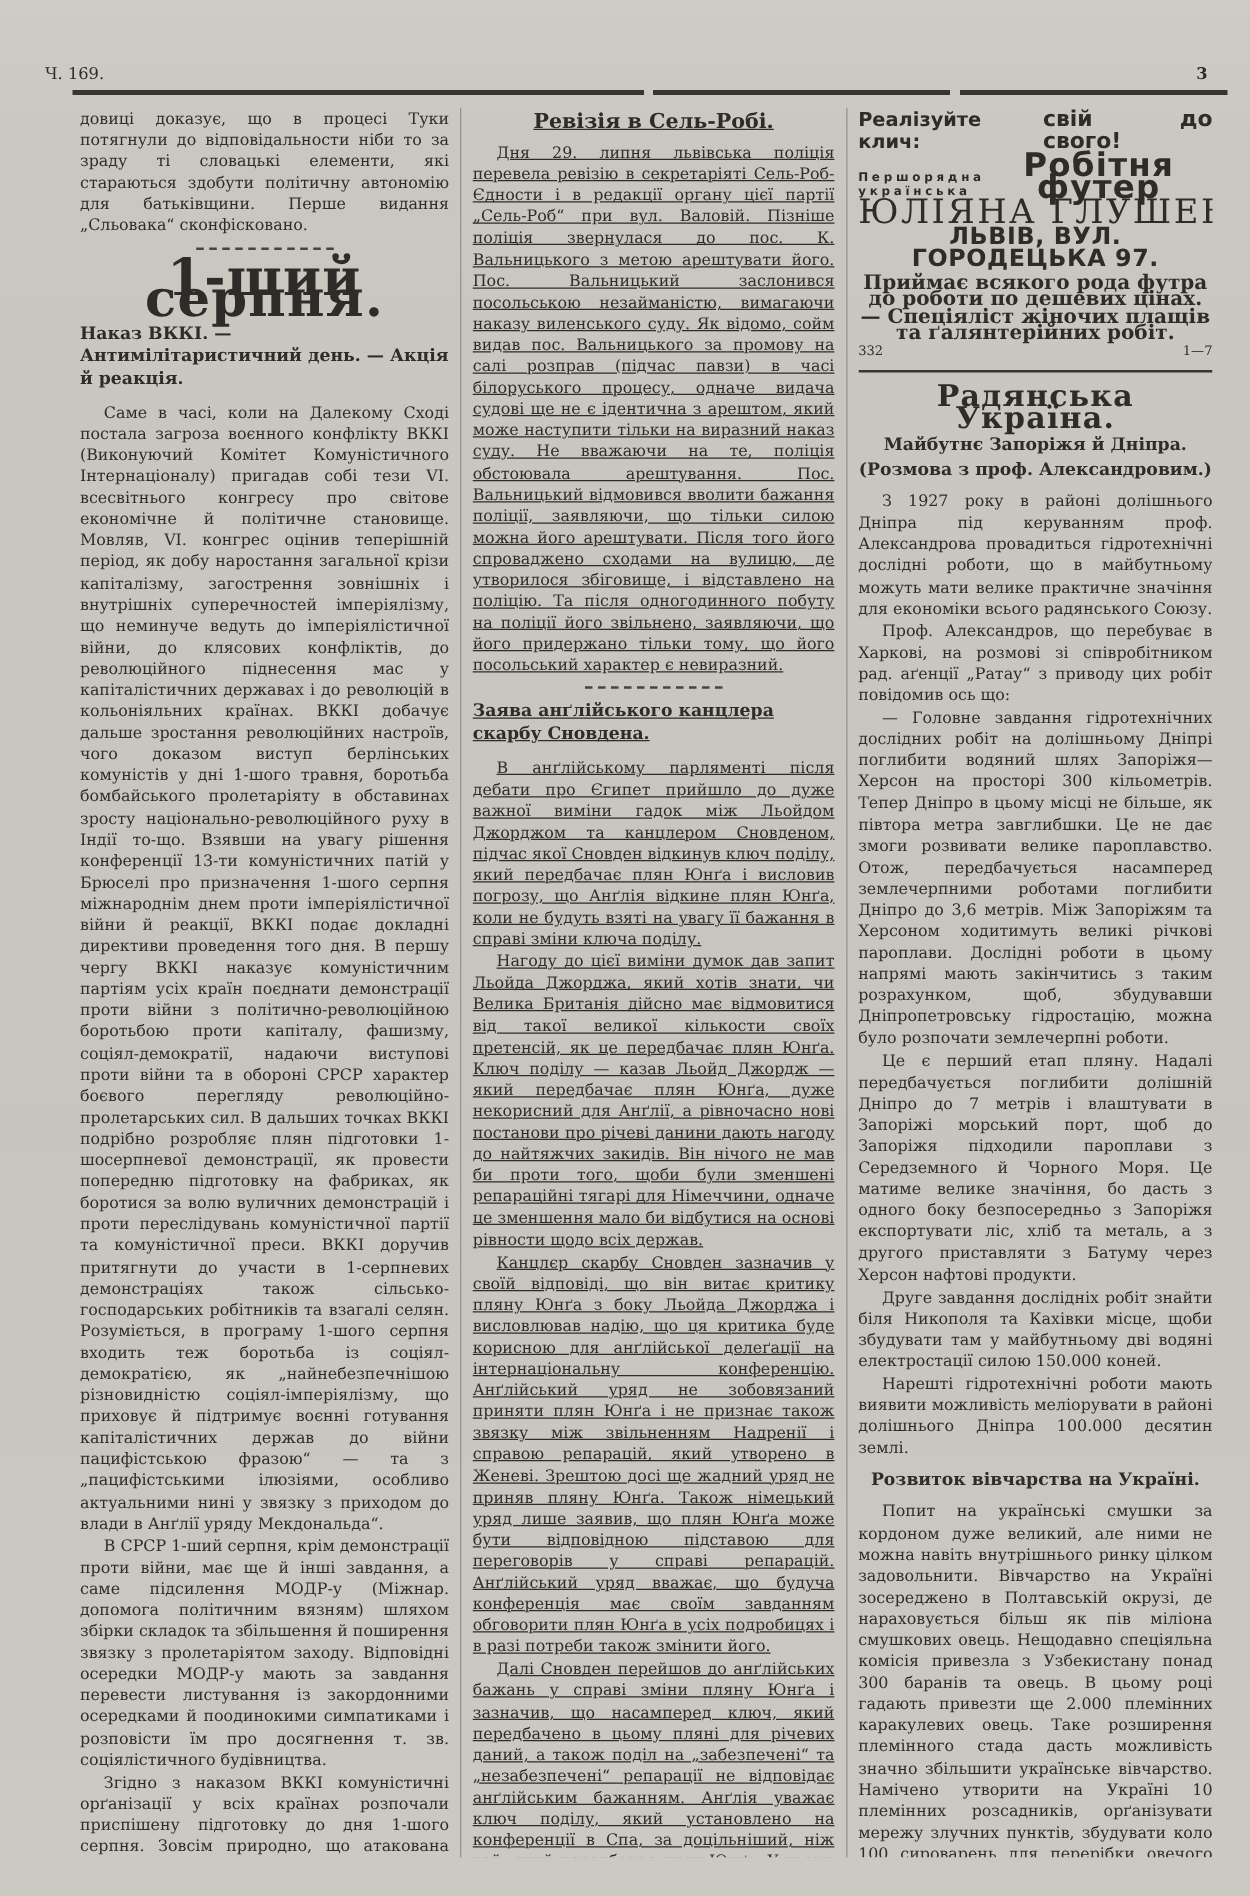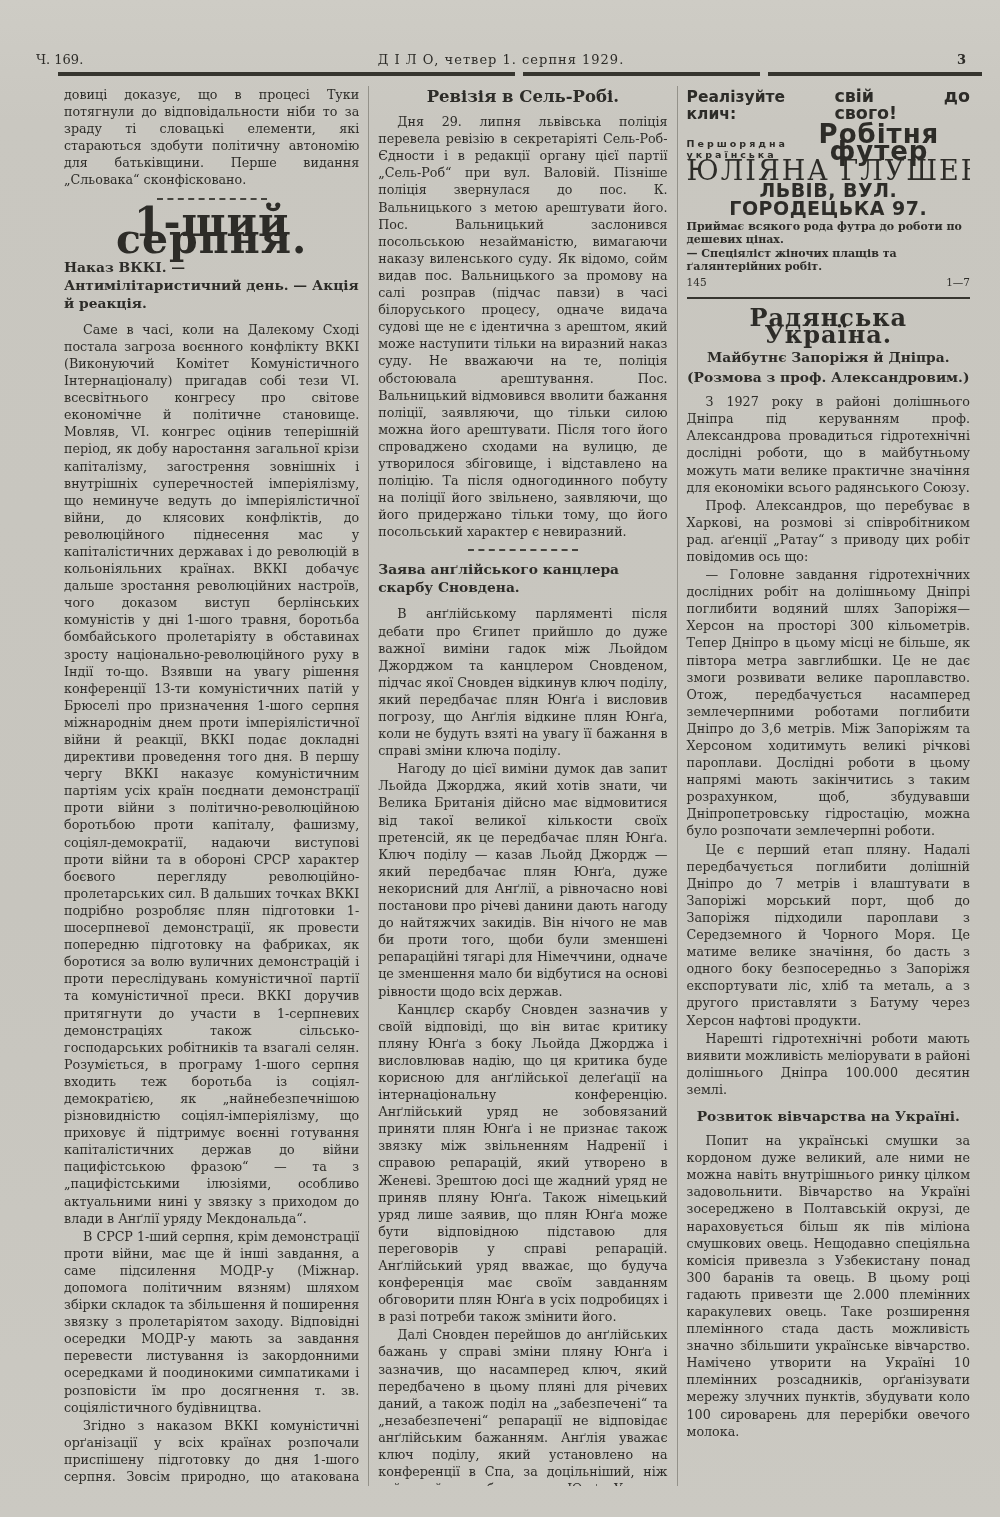--- a/index.html
+++ b/index.html
@@ -17,21 +17,21 @@
        padding:52px 34px 5px 36px;font-size:13px;}
   .hdr .issue{width:140px;}
   .hdr .masthead{flex:1;text-align:center;letter-spacing:1px;}
   .hdr .pgnum{width:140px;text-align:right;font-weight:bold;}
   .hdr-rule{height:4px;margin:0 18px 10px 58px;
     background:linear-gradient(90deg,#36352f 0 49.5%,transparent 49.5% 50.3%,#36352f 50.3% 76%,transparent 76% 76.8%,#36352f 76.8% 100%);}
   
   .cols{display:flex;align-items:stretch;padding:0 30px 0 64px;height:1400px;overflow:hidden;}
   .col{font-size:12.7px;line-height:17.1px;text-align:justify;overflow:hidden;}
   .col-left {width:302px;padding-right:9px;border-right:1px solid #94928a;}
-  .col-mid  {width:296px;padding:0 9px;border-right:1px solid #94928a;}
+  .col-mid  {width:296px;padding:0 9px;border-right:1px solid #94928a;text-decoration:underline;}
   .col-right{width:290px;padding-left:9px;}
   .col p{margin:0 0 1px 0;text-indent:1.5em;}
   .col p.noindent{text-indent:0;}
   .sep{width:110px;margin:9px auto 9px;border-top:2px dashed #45443e;height:0;}
   
   .headline1{font-size:41px;font-weight:bold;text-align:center;margin:14px 0 10px;letter-spacing:1px;}
   .kicker{font-weight:bold;text-align:left;font-size:13.8px;line-height:18px;margin:0 0 9px;}
   .subhead{font-weight:bold;text-align:center;font-size:13.8px;margin:10px 0 7px;}
   .h-mid1{font-weight:bold;text-align:center;font-size:16.5px;margin:2px 0 8px;}
   .h-mid2{font-weight:bold;text-align:center;font-size:26px;line-height:30px;margin:12px 0 6px;letter-spacing:.5px;}
@@ -39,32 +39,31 @@
   
   .ad{font-family:"DejaVu Sans",sans-serif;padding-top:2px;}
   .ad-l1{display:flex;justify-content:space-between;align-items:baseline;font-weight:bold;}
   .ad-l1 .a{font-size:15.5px;}
   .ad-l1 .b{font-size:17.5px;}
   .ad-l2{display:flex;align-items:flex-end;margin-top:3px;}
   .ad-l2 .small{font-size:9.5px;font-weight:bold;letter-spacing:3px;line-height:11px;white-space:nowrap;}
   .ad-l2 .big{flex:1;text-align:center;font-size:26px;font-weight:bold;letter-spacing:1px;}
   .ad-name{font-family:"DejaVu Serif",serif;font-size:27px;text-align:center;letter-spacing:2px;margin-top:2px;white-space:nowrap;}
   .ad-addr{font-weight:bold;font-size:19px;text-align:center;margin-top:3px;letter-spacing:.5px;}
-  .ad-note{font-family:"DejaVu Serif",serif;font-size:11px;font-weight:bold;text-align:left;line-height:13.5px;margin-top:3px;}
+  .ad-note{font-family:"DejaVu Serif",serif;font-size:16px;font-weight:bold;text-align:center;line-height:13.5px;margin-top:3px;}
   .ad-ref{display:flex;justify-content:space-between;font-size:10.5px;font-family:"DejaVu Serif",serif;}
   .ad-rule{height:2px;background:#36352f;margin:6px 0 2px;}
 </style>
 </head>
 <body>
 
 <div class="page">
 
   <div class="hdr">
     <div class="issue">Ч. 169.</div>
-    <div class="masthead">Д І Л О,  четвер 1. серпня 1929.</div>
     <div class="pgnum">3</div>
   </div>
   <div class="hdr-rule"></div>
 
   <div class="cols">
 
     <div class="col col-left">
       <p class="noindent">довиці доказує, що в процесі Туки потягнули до відповідальности ніби то за зраду ті словацькі елементи, які стараються здобути політичну автономію для батьківщини. Перше видання „Сльовака“ сконфісковано.</p>
       <div class="sep"></div>
       <div class="headline1">1-ший серпня.</div>
@@ -106,34 +105,35 @@
           </span>
           <span class="big">Робітня футер</span>
         </div>
         <div class="ad-name">ЮЛІЯНА ГЛУШЕВСЬКОГО</div>
         <div class="ad-addr">ЛЬВІВ, ВУЛ. ГОРОДЕЦЬКА 97.</div>
         <div class="ad-note">
           <span>Приймає всякого рода футра до роботи по дешевих цінах.</span><br>
           <span>— Спеціяліст жіночих плащів та ґалянтерійних робіт.</span>
         </div>
         <div class="ad-ref">
-          <span>145</span>
+          <span>332</span>
           <span>1—7</span>
         </div>
         <div class="ad-rule"></div>
       </div>
 
       <div class="h-right1">Радянська Україна.</div>
       <div class="subhead" style="margin-top:2px;">Майбутнє Запоріжя й Дніпра.</div>
       <div class="subhead" style="margin-top:-4px;">(Розмова з проф. Александровим.)</div>
       <div>
           <p>З 1927 року в районі долішнього Дніпра під керуванням проф. Александрова провадиться гідротехнічні дослідні роботи, що в майбутньому можуть мати велике практичне значіння для економіки всього радянського Союзу.</p>
           <p>Проф. Александров, що перебуває в Харкові, на розмові зі співробітником рад. аґенції „Ратау“ з приводу цих робіт повідомив ось що:</p>
           <p>— Головне завдання гідротехнічних дослідних робіт на долішньому Дніпрі поглибити водяний шлях Запоріжя—Херсон на просторі 300 кільометрів. Тепер Дніпро в цьому місці не більше, як півтора метра завглибшки. Це не дає змоги розвивати велике пароплавство. Отож, передбачується насамперед землечерпними роботами поглибити Дніпро до 3,6 метрів. Між Запоріжям та Херсоном ходитимуть великі річкові пароплави. Дослідні роботи в цьому напрямі мають закінчитись з таким розрахунком, щоб, збудувавши Дніпропетровську гідростацію, можна було розпочати землечерпні роботи.</p>
           <p>Це є перший етап пляну. Надалі передбачується поглибити долішній Дніпро до 7 метрів і влаштувати в Запоріжі морський порт, щоб до Запоріжя підходили пароплави з Середземного й Чорного Моря. Це матиме велике значіння, бо дасть з одного боку безпосередньо з Запоріжя експортувати ліс, хліб та металь, а з другого приставляти з Батуму через Херсон нафтові продукти.</p>
+          <p>Друге завдання дослідніх робіт знайти біля Никополя та Кахівки місце, щоби збудувати там у майбутньому дві водяні електростації силою 150.000 коней.</p>
           <p>Нарешті гідротехнічні роботи мають виявити можливість меліорувати в районі долішнього Дніпра 100.000 десятин землі.</p>
         </div>
 
       <div class="subhead">Розвиток вівчарства на Україні.</div>
       <div>
           <p>Попит на українські смушки за кордоном дуже великий, але ними не можна навіть внутрішнього ринку цілком задовольнити. Вівчарство на Україні зосереджено в Полтавській окрузі, де нараховується більш як пів міліона смушкових овець. Нещодавно спеціяльна комісія привезла з Узбекистану понад 300 баранів та овець. В цьому році гадають привезти ще 2.000 племінних каракулевих овець. Таке розширення племінного стада дасть можливість значно збільшити українське вівчарство. Намічено утворити на Україні 10 племінних розсадників, орґанізувати мережу злучних пунктів, збудувати коло 100 сироварень для перерібки овечого молока.</p>
         </div>
 
     </div>
 

